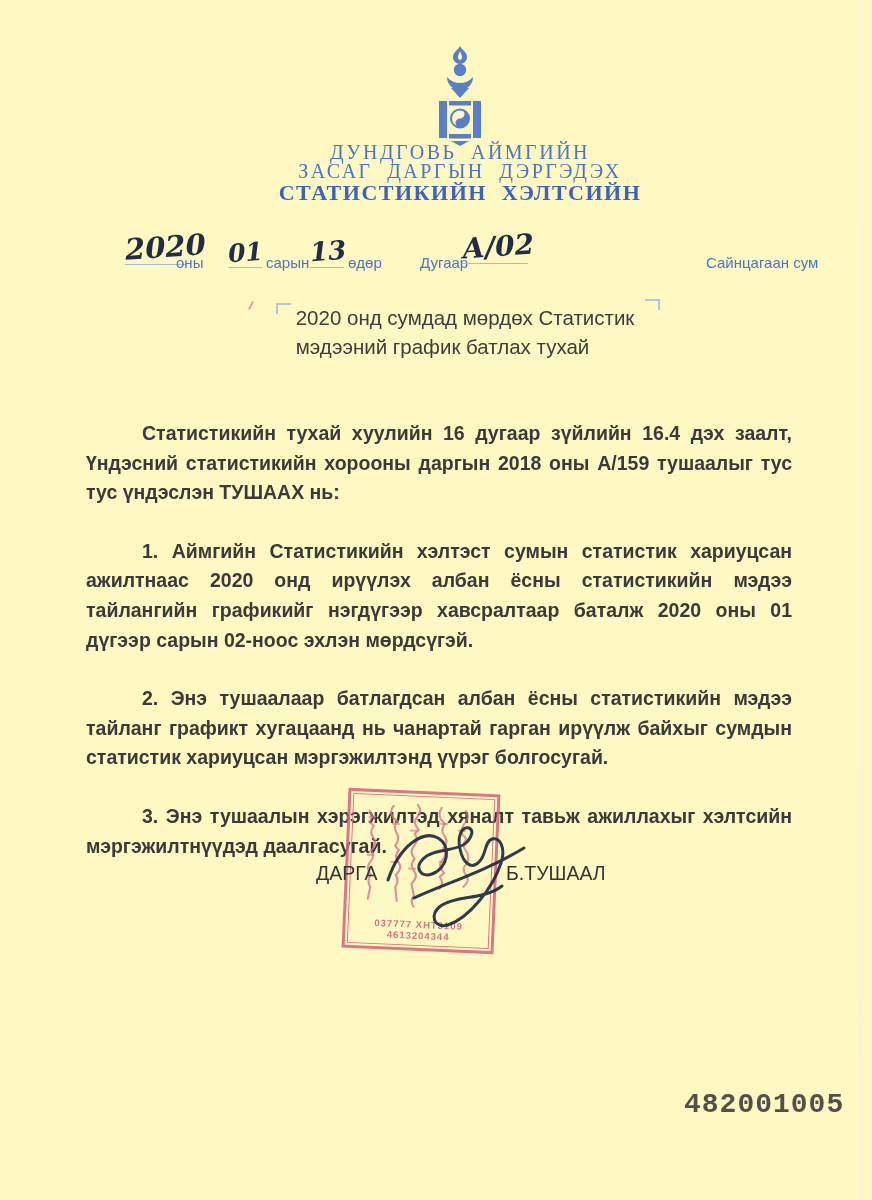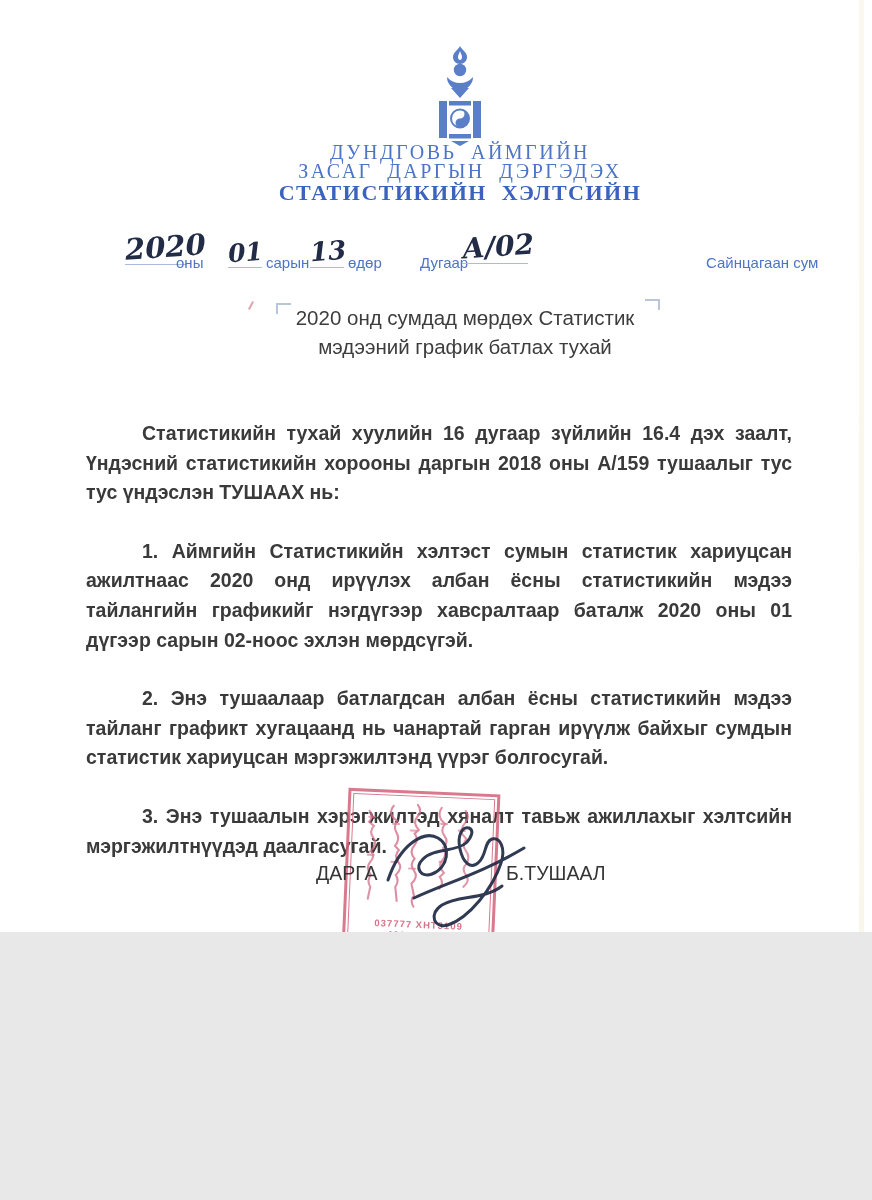--- a/index.html
+++ b/index.html
@@ -1,19 +1,19 @@
 <!DOCTYPE html>
 <html><head>
 <meta charset="utf-8">
 <style>
   html,body{margin:0;padding:0;background:#e8e8e8;}
   .page{
     position:relative;
-    width:872px;height:932px;
-    background:#ffffff;
+    width:872px;height:1200px;
+    background:#fef9c3;
     overflow:hidden;
     font-family:"Liberation Sans",sans-serif;
     margin:0 auto;
   }
   .edge-tint{position:absolute;right:8px;top:0;width:5px;height:100%;
     background:linear-gradient(#f7f3e2,#f5efda);opacity:.55;}
 
   
   .emblem{position:absolute;left:426px;top:46px;width:68px;height:100px;}
 
@@ -32,21 +32,21 @@
   .hw{font-family:"DejaVu Serif",serif;font-style:italic;font-weight:700;
     color:#222c46;transform:rotate(-4deg);display:inline-block;}
   .hw-slot{position:absolute;border-bottom:1px solid #a9bce0;text-align:center;}
   .hw-year{top:-6px;left:125px;width:62px;font-size:29px;}
   .hw-month{top:2px;left:228px;width:34px;font-size:25px;}
   .hw-day{top:0px;left:310px;width:34px;font-size:26px;}
   .hw-num{top:-6px;left:462px;width:66px;font-size:28px;}
 
   
   .title{position:absolute;left:465px;top:303px;transform:translateX(-50%);
-    text-align:center;font-size:20.5px;line-height:29px;color:#3d3d3d;
+    text-align:left;font-size:20.5px;line-height:29px;color:#3d3d3d;
     font-weight:500;white-space:nowrap;}
   .cropmark{position:absolute;width:13px;height:9px;border:0 solid #b9c6da;}
   .crop-left{left:276px;top:303px;border-left-width:2px;border-top-width:2px;}
   .crop-right{left:645px;top:299px;border-right-width:2px;border-top-width:2px;}
   .pink-tick{position:absolute;left:250px;top:301px;width:2px;height:9px;
     background:#e3a2ae;transform:rotate(28deg);}
 
   
   .body-text{position:absolute;left:86px;top:419px;width:706px;
     font-size:19.5px;line-height:29.6px;color:#3a3a3a;text-align:justify;}

